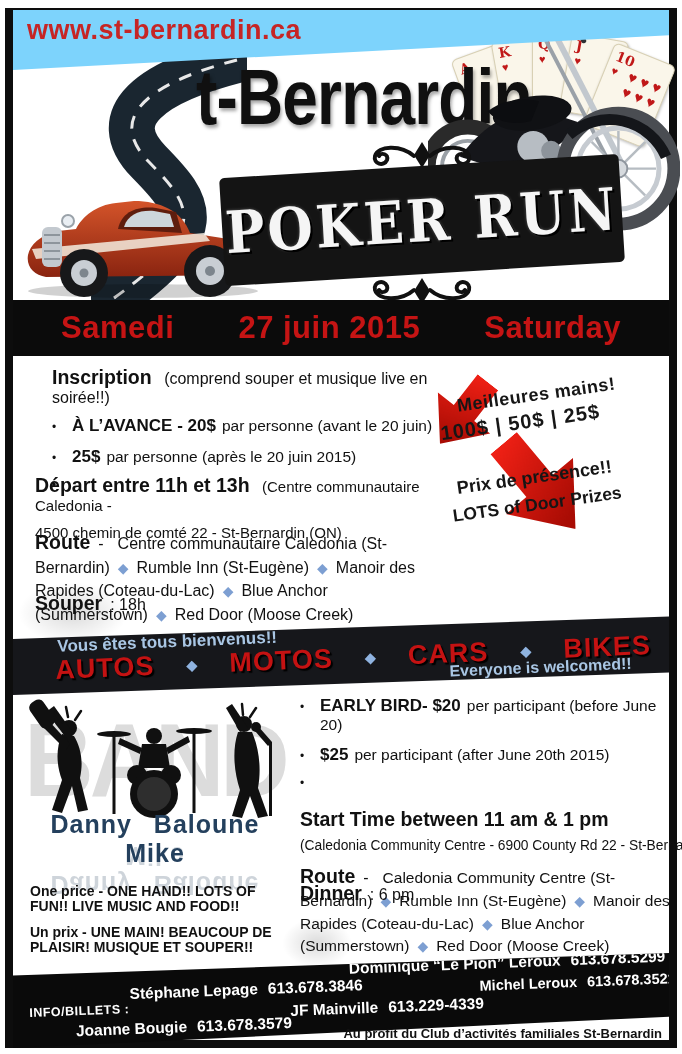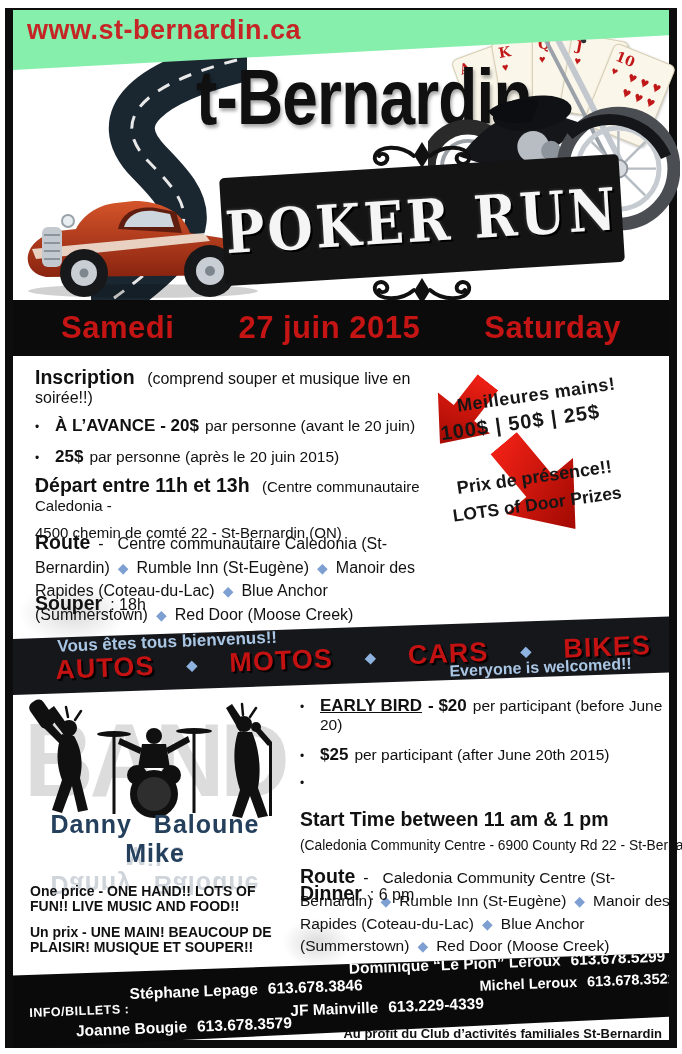--- a/index.html
+++ b/index.html
@@ -1,21 +1,21 @@
 <!DOCTYPE html>
 <html><head>
 <meta charset="utf-8">
 <style>
   html,body{margin:0;padding:0;background:#fff;}
   .stage{position:relative;width:682px;height:1054px;background:#fff;overflow:hidden;
          font-family:"Liberation Sans",sans-serif;color:#111;}
   .frame{position:absolute;left:5px;top:8px;width:672px;height:1040px;box-sizing:border-box;
          border:8px solid #0d0d0d;background:#fff;}
   
-  .topbanner{position:absolute;left:13px;top:10px;width:656px;height:60px;background:#86efac;
+  .topbanner{position:absolute;left:13px;top:10px;width:656px;height:60px;background:#7dd3fc;
              clip-path:polygon(0 0,100% 0,100% 42%,0 100%);z-index:4;text-decoration:underline;}
   .site{position:absolute;left:14px;top:5px;font-size:27px;font-weight:800;color:#c62525;letter-spacing:.5px;}
   
   .road{position:absolute;left:52px;top:54px;width:195px;height:248px;z-index:1;}
   .title{position:absolute;left:196px;top:52px;font-size:78px;font-weight:800;color:#101010;
          transform:scaleX(.82);transform-origin:left top;letter-spacing:-1px;white-space:nowrap;
          text-shadow:2px 3px 4px rgba(0,0,0,.35);z-index:2;}
   .cards{position:absolute;left:468px;top:26px;width:205px;height:165px;z-index:1;}
   .card{position:absolute;width:56px;height:78px;background:#faf6ea;border:1px solid #d8d0b4;
         border-radius:6px;box-shadow:1px 1px 3px rgba(0,0,0,.25);transform-origin:center bottom;}
@@ -38,25 +38,25 @@
            display:flex;align-items:center;justify-content:space-between;box-sizing:border-box;
            padding:0 48px;gap:20px;}
   .datebar span{font-size:31px;font-weight:800;color:#c51414;letter-spacing:.5px;}
   
   .blk{position:absolute;left:35px;z-index:3;}
   .h{font-weight:800;font-size:19.5px;margin-right:8px;}
   .note{font-size:16px;} .note.sm{font-size:15px;}
   .headline{margin-bottom:9px;}
   .brow{display:flex;align-items:baseline;margin-bottom:11px;}
   .bdot{width:20px;font-size:12px;flex:none;}
-  .bi-u{font-weight:800;font-size:17px;text-decoration:underline;margin-right:6px;}
+  .bi-u{font-weight:800;font-size:17px;}
   .bi-b{font-weight:800;font-size:17px;margin-right:6px;}
   .bi-u:empty,.bi-b:empty{margin:0;}
   .bi-r{font-size:15.5px;}
-  .insc{top:366px;width:405px;}
+  .insc{top:366px;width:405px;margin-left:17px;}
   .depart{top:474px;width:430px;}
   .addr{font-size:15px;margin-top:4px;}
   .routep{font-size:16px;line-height:1.45;}
   .routefr{top:528px;width:438px;}
   .rdash{margin-right:14px;font-size:16px;}
   .routep .dsep{color:#7d9fd2;font-size:14px;margin:0 8px;}
   .souper{top:592px;} .souper .note{font-size:16px;}
   
   .arrow{position:absolute;z-index:2;clip-path:polygon(32% 0,68% 0,68% 50%,96% 50%,50% 100%,4% 50%,32% 50%);
          background:linear-gradient(160deg,#ef2015 10%,#a90c04 80%);

